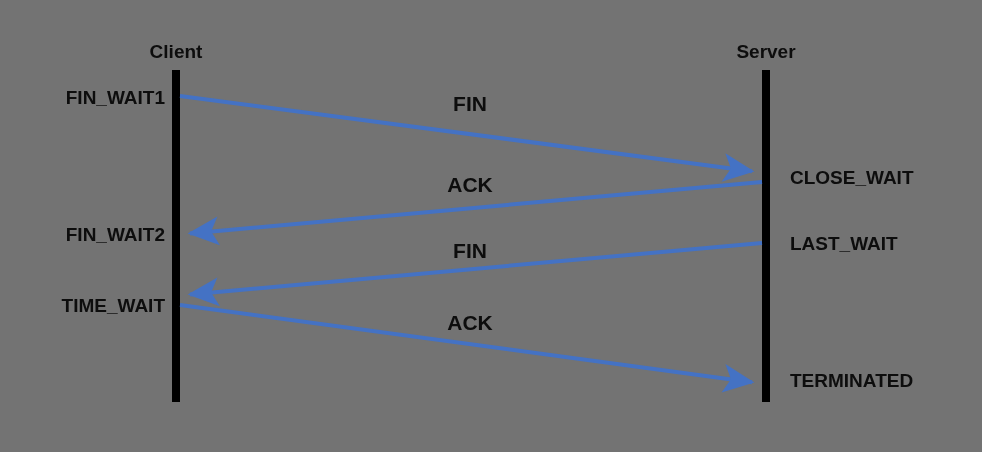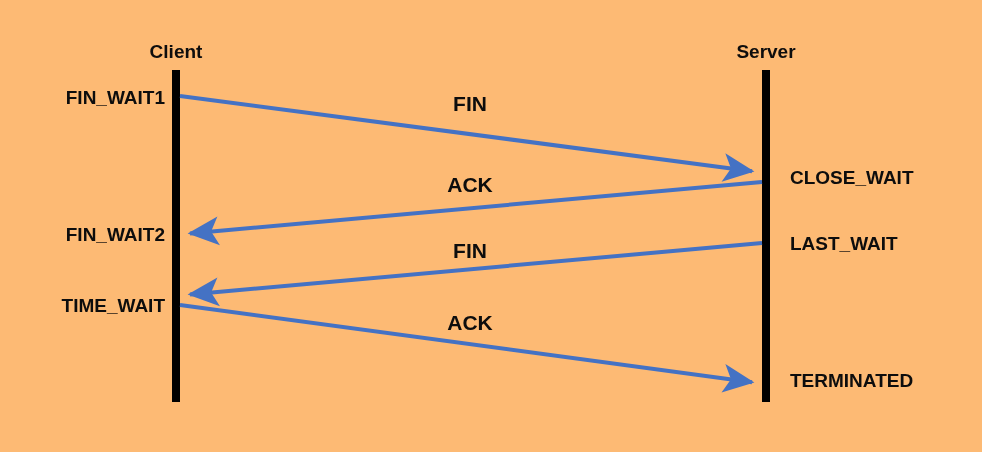--- a/index.html
+++ b/index.html
@@ -7,21 +7,21 @@
     padding: 0;
     background: #ffffff;
   }
   body {
     font-family: "Liberation Sans", sans-serif;
   }
   #diagram-canvas {
     position: relative;
     width: 982px;
     height: 452px;
-    background: #fdba74;
+    background: #737373;
     overflow: hidden;
   }
   #diagram-svg {
     position: absolute;
     top: 0;
     left: 0;
     width: 982px;
     height: 452px;
   }
   .participant-title {

